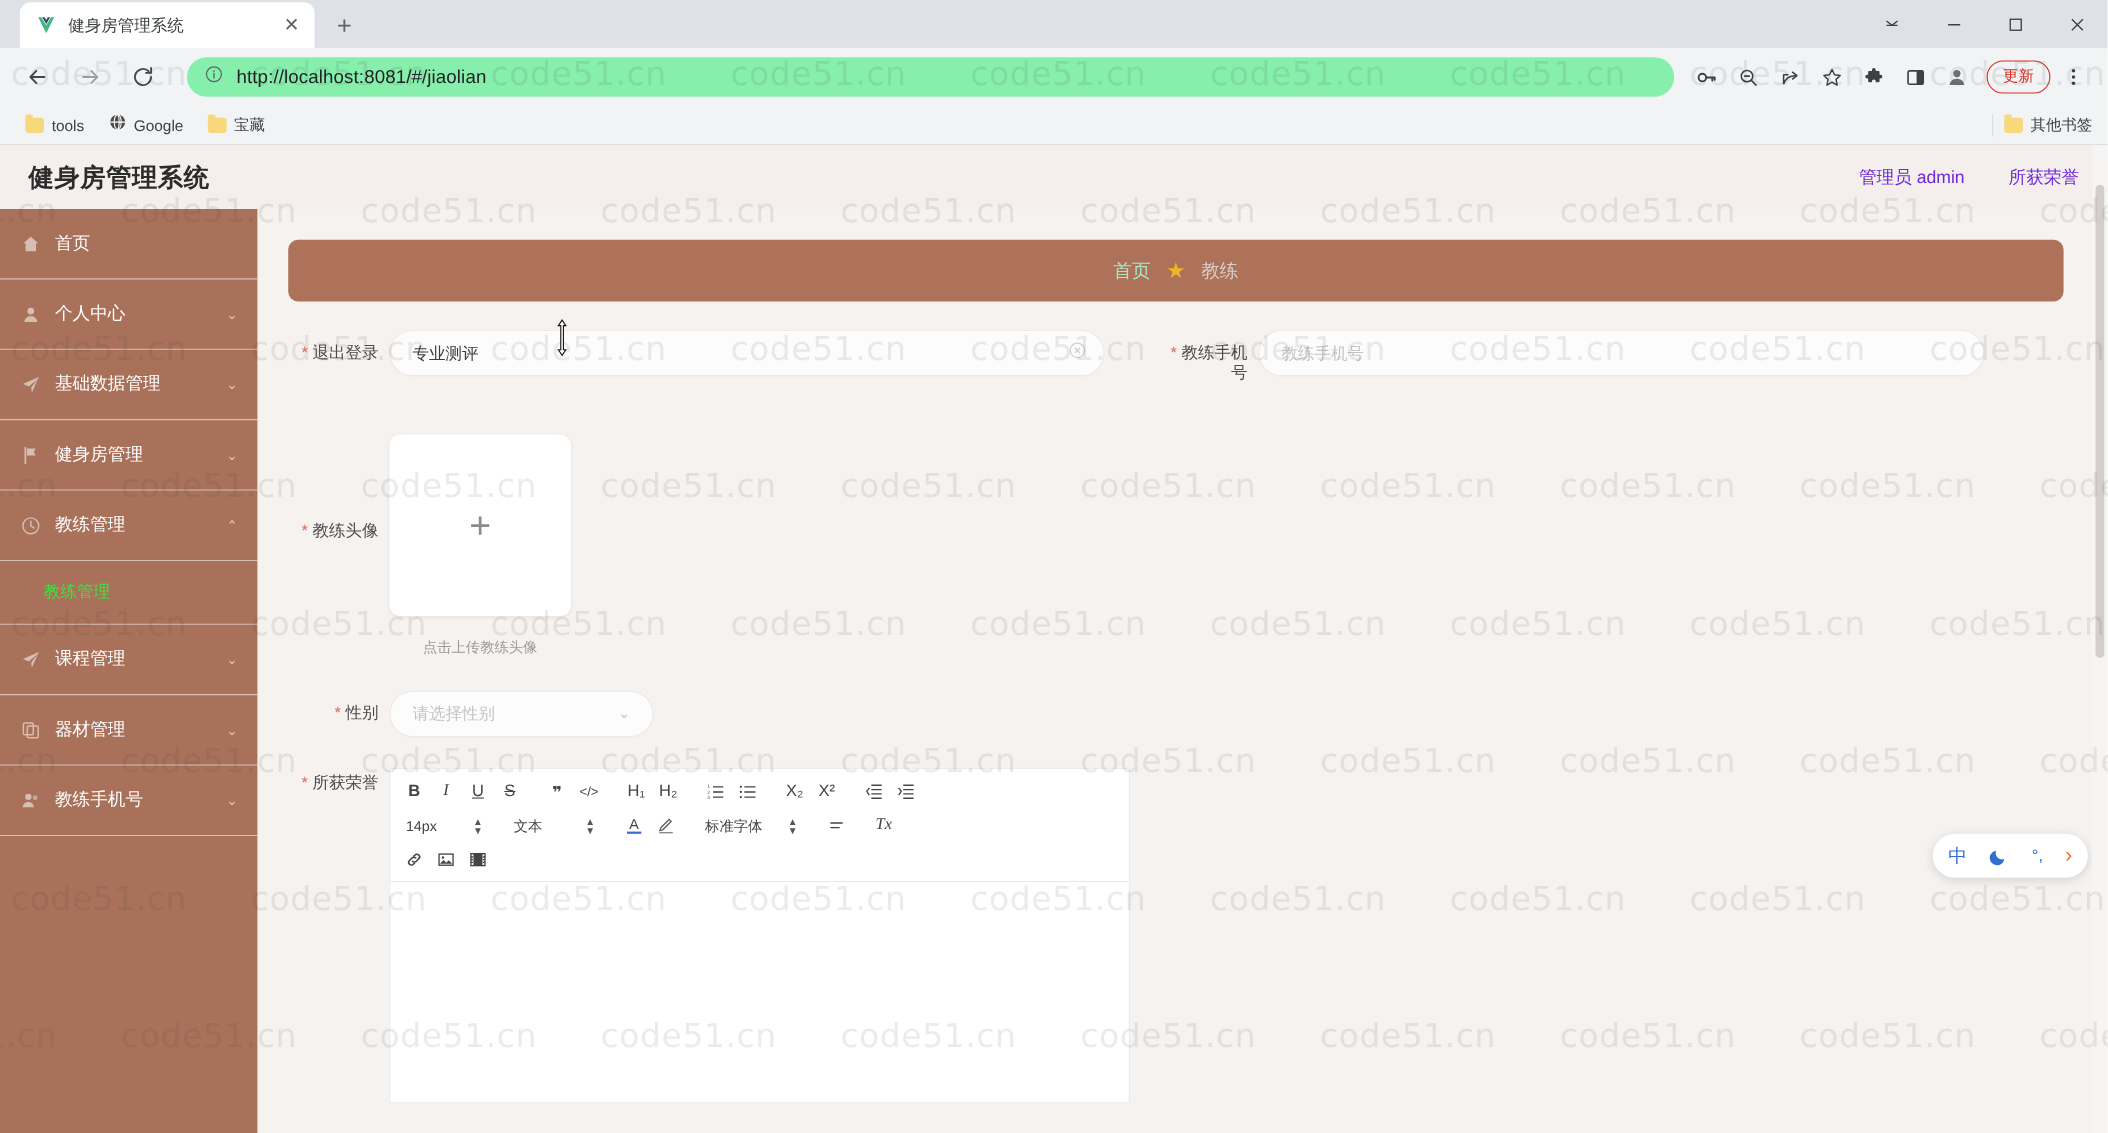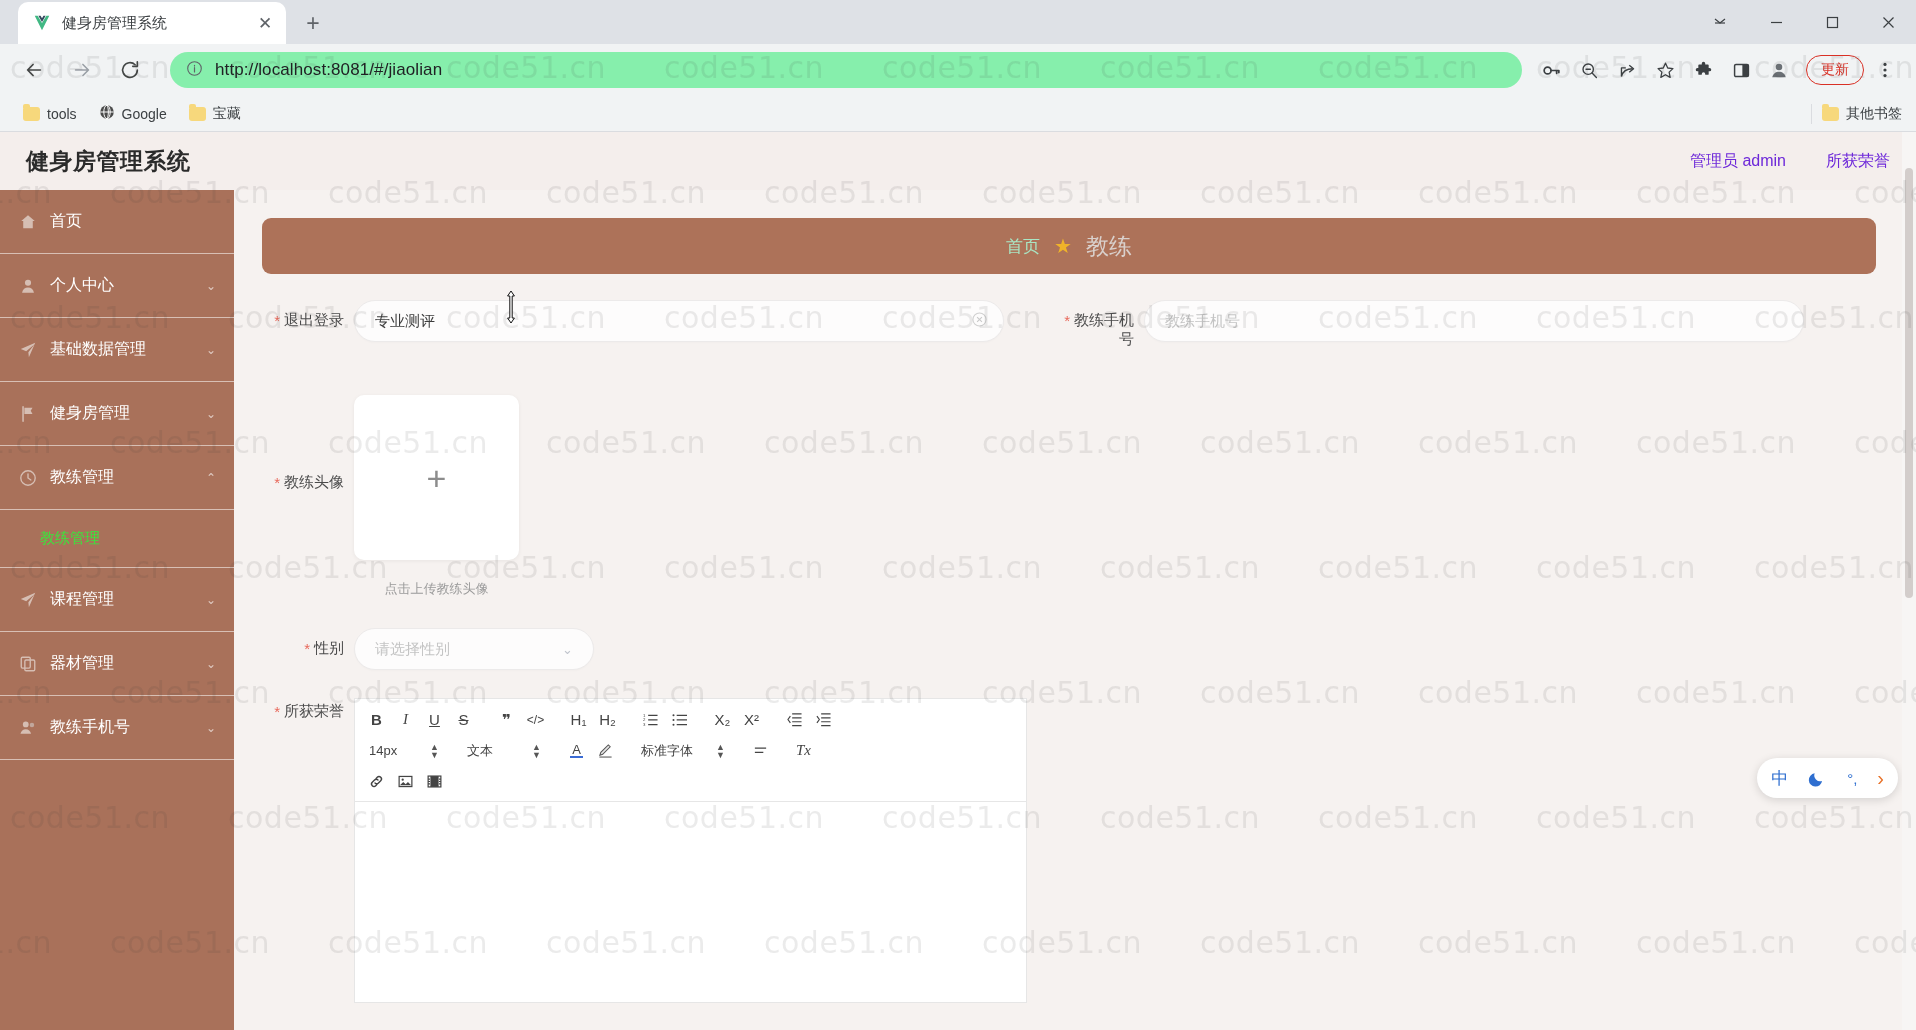--- a/index.html
+++ b/index.html
@@ -99,21 +99,21 @@
   .submenu-label { font-size: 15px; color: #3de33d; }
 
   .content { position: absolute; top: 58px; left: 234px; width: 1682px; height: 840px; overflow: hidden; }
 
   .breadcrumb-bar {
     margin: 28px 40px 0 28px; height: 56px; background: #ad7259; border-radius: 9px;
     display: flex; align-items: center; justify-content: center; gap: 14px;
   }
   .bc-home { font-size: 17px; color: #a9e6c4; }
   .bc-star { font-size: 20px; color: #f0b429; }
-  .bc-cur { font-size: 23px; color: #d9d0cc; }
+  .bc-cur { font-size: 17px; color: #d9d0cc; }
 
   .form { padding: 26px 40px 0 0; position: relative; }
   .form-row { display: flex; }
   .fi { display: flex; align-items: flex-start; }
   .fi-label {
     font-size: 15px; color: #4b4b4b; text-align: right; padding-top: 11px;
     display: flex; align-items: flex-start; justify-content: flex-end; gap: 4px;
   }
   .req { color: #e8685a; font-size: 15px; line-height: 1; padding-top: 2px;}
   .input-pill {

